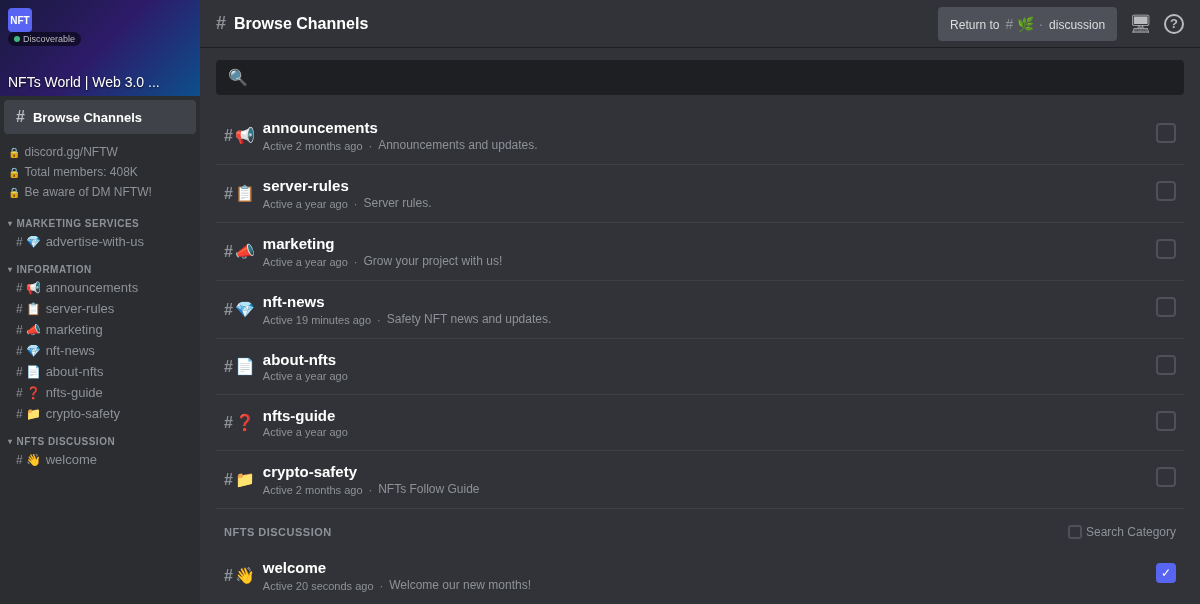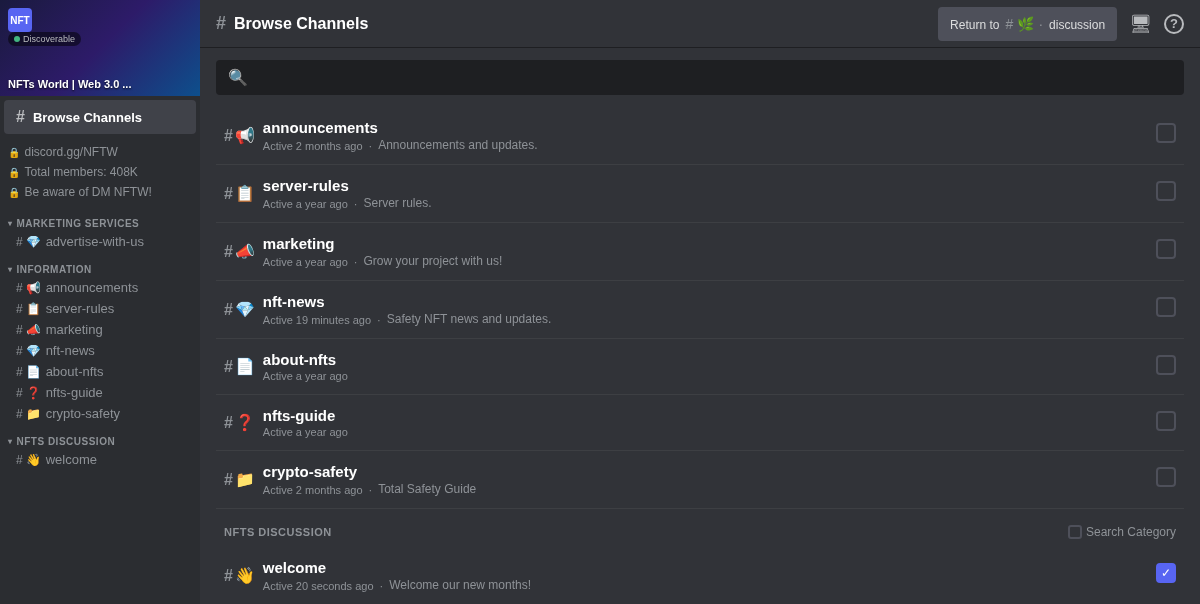--- a/index.html
+++ b/index.html
@@ -2,21 +2,21 @@
 <html><head>
   <meta charset="utf-8">
   <style>
     * { box-sizing: border-box; margin: 0; padding: 0; }
     body { font-family: 'Segoe UI', Arial, sans-serif; background: #313338; color: #dcddde; display: flex; height: 604px; overflow: hidden; font-size: 14px; }
 
     
     .sidebar { width: 200px; background: #2b2d31; display: flex; flex-direction: column; height: 604px; overflow-y: auto; flex-shrink: 0; }
     .server-header { height: 96px; background: #1a1a2e; position: relative; overflow: hidden; display: flex; align-items: flex-end; padding: 6px 8px; }
     .server-header-bg { position: absolute; inset: 0; background: linear-gradient(135deg, #1a1a3e 0%, #2d1b69 50%, #0d4f8c 100%); }
-    .server-title { position: relative; z-index: 1; font-size: 11px; font-weight: 700; color: #fff; text-shadow: 0 1px 2px rgba(0,0,0,0.8); margin-top: 12px; }
+    .server-title { position: relative; z-index: 1; font-size: 14px; font-weight: 400; color: #fff; text-shadow: 0 1px 2px rgba(0,0,0,0.8); margin-top: 12px; }
     .nft-logo { position: absolute; top: 8px; left: 8px; z-index: 1; width: 24px; height: 24px; background: #5865f2; border-radius: 4px; display: flex; align-items: center; justify-content: center; font-size: 10px; font-weight: 700; color: #fff; }
     .discoverable-badge { position: absolute; top: 32px; left: 8px; z-index: 1; background: rgba(0,0,0,0.5); border-radius: 10px; padding: 2px 6px; font-size: 9px; color: #b9bbbe; display: flex; align-items: center; gap: 3px; }
     .disc-dot { width: 6px; height: 6px; background: #43b581; border-radius: 50%; }
 
     .browse-channels-btn { display: flex; align-items: center; gap: 8px; padding: 8px 12px; background: #404249; color: #fff; font-weight: 600; font-size: 13px; cursor: pointer; margin: 4px; border-radius: 4px; }
     .hash-icon { color: #b9bbbe; font-size: 16px; }
 
     .sidebar-section { padding: 4px 0; }
     .sidebar-item { display: flex; align-items: center; gap: 4px; padding: 3px 8px; font-size: 12px; color: #8e9297; cursor: pointer; }
     .sidebar-item .lock-icon { font-size: 10px; color: #8e9297; }
@@ -294,21 +294,21 @@
       <div class="channel-card-left">
         <div class="channel-card-icons">
           <span class="channel-card-hash">#</span>
           <span class="channel-card-emoji">📁</span>
         </div>
         <div class="channel-card-info">
           <div class="channel-card-name">crypto-safety</div>
           <div class="channel-card-meta">
             <span>Active 2 months ago</span>
             <span class="meta-dot">·</span>
-            <span class="channel-card-desc">Total Safety Guide</span>
+            <span class="channel-card-desc">NFTs Follow Guide</span>
           </div>
         </div>
       </div>
       <div class="channel-checkbox"></div>
     </div>
 
     <div class="nfts-discussion-header">
       <span class="nfts-discussion-label">NFTS DISCUSSION</span>
       <div class="follow-category-btn">
         <div class="follow-checkbox"></div>

